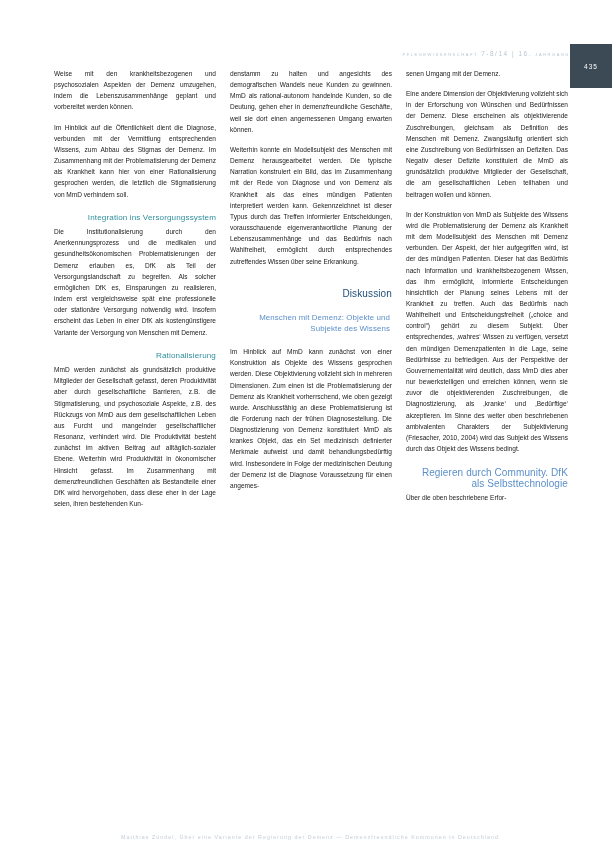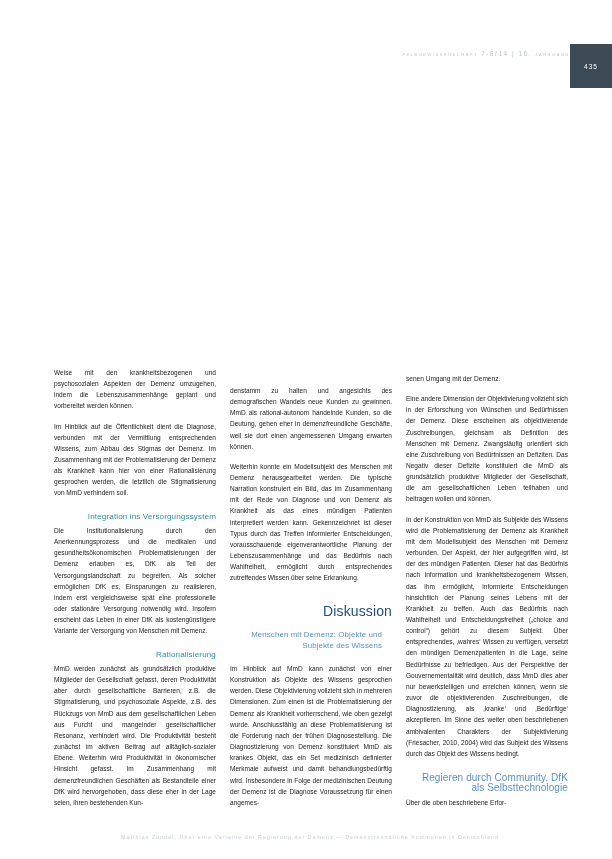--- a/index.html
+++ b/index.html
@@ -44,21 +44,20 @@
   }
 
   
   .cols{
     position:absolute;
     left:54px; top:68px;
     width:512px;
     height:740px;
     display:flex;
     gap:14px;
-    align-items:flex-end;
   }
   .col{
     width:162px;
     flex:0 0 162px;
   }
   p.body{
     margin:0 0 9px 0;
     font-size:6.55px;
     line-height:11.15px;
     text-align:justify;
@@ -73,29 +72,29 @@
     margin:13px 0 3px 0;
     font-size:8.1px;
     line-height:10.4px;
     font-weight:400;
     text-align:right;
     color:#2f8f9d;
     letter-spacing:0.12px;
   }
   h2.head-navy{
     margin:22px 0 14px 0;
-    font-size:14px;
+    font-size:10px;
     line-height:10.6px;
     font-weight:400;
     text-align:right;
     color:#1f4e79;
     letter-spacing:0.12px;
   }
   h3.head-blue{
-    margin:0 10px 12px 0;
+    margin:0 2px 12px 0;
     font-size:7.9px;
     line-height:10.4px;
     font-weight:400;
     text-align:right;
     color:#5b8fc9;
     letter-spacing:0.1px;
   }
   h3.head-blue2{
     margin:14px 0 3px 0;
     font-size:10px;

